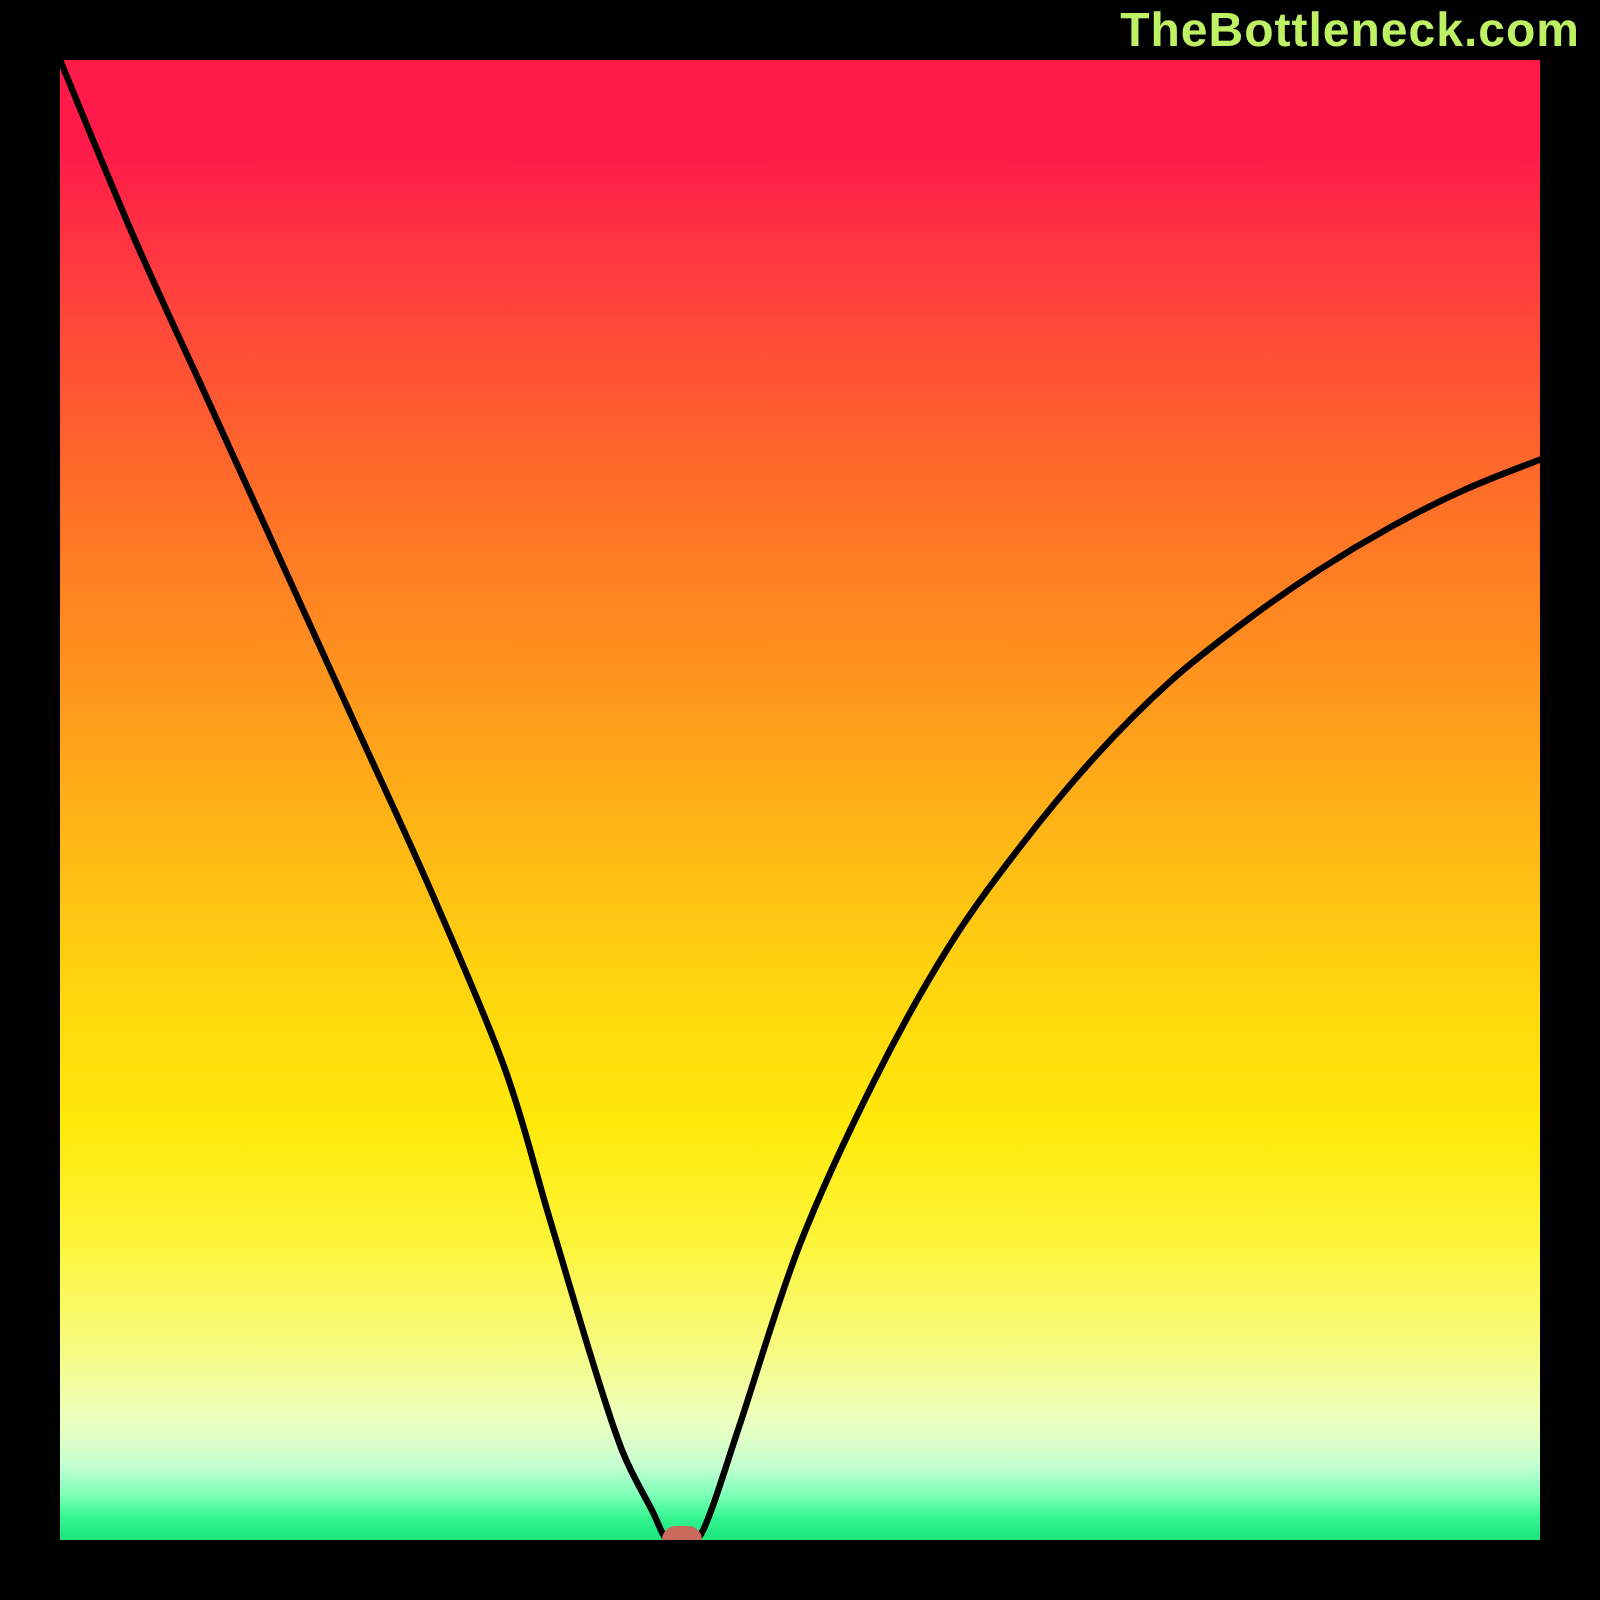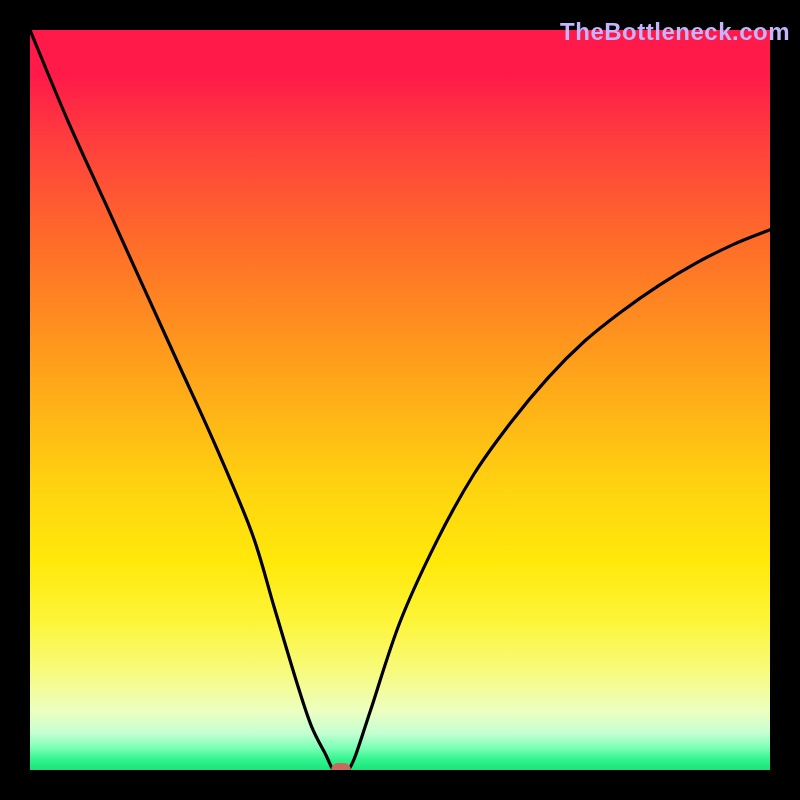--- a/index.html
+++ b/index.html
@@ -12,23 +12,23 @@
     overflow: hidden;
   }
   .frame {
     position: relative;
     width: 800px;
     height: 800px;
     background: #000;
   }
   .watermark {
     position: absolute;
-    top: 18px;
+    top: 2px;
     right: 10px;
-    color: #c4b5fd;
+    color: #bef264;
     font-size: 24px;
     font-weight: 600;
     letter-spacing: 0.5px;
     z-index: 10;
   }
   .plot-area {
     position: absolute;
     left: 30px;
     top: 30px;
     width: 740px;

